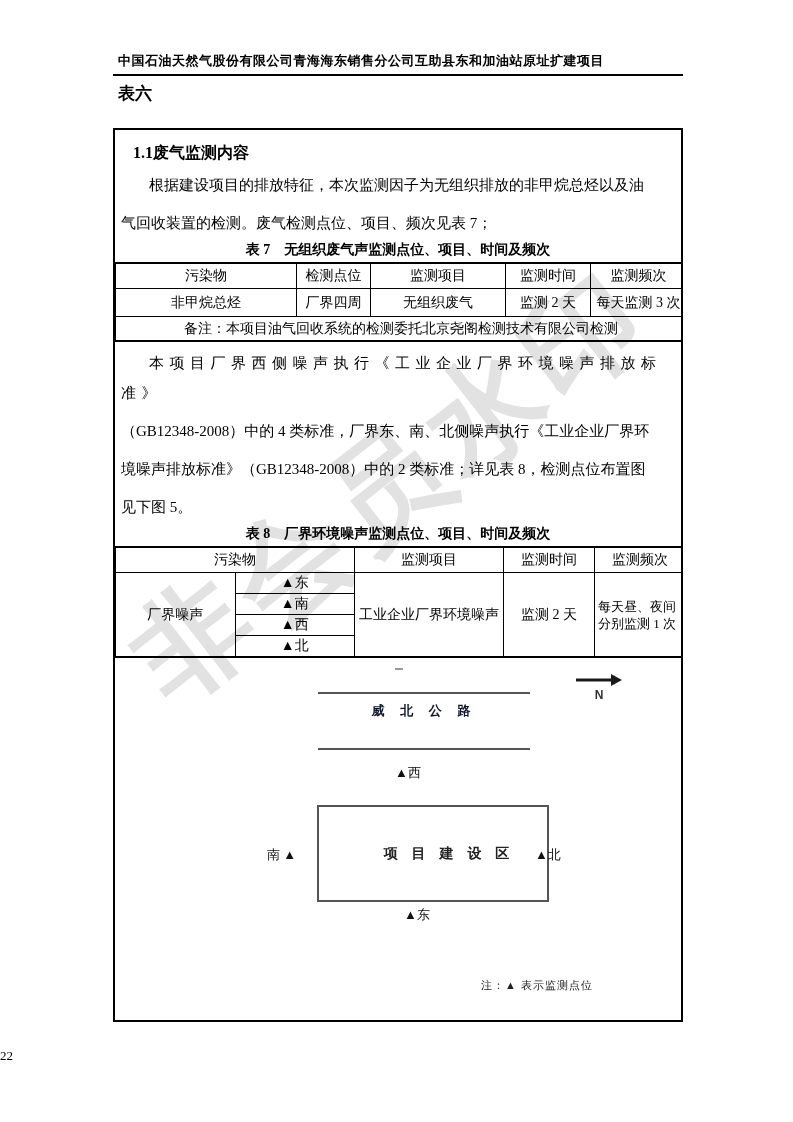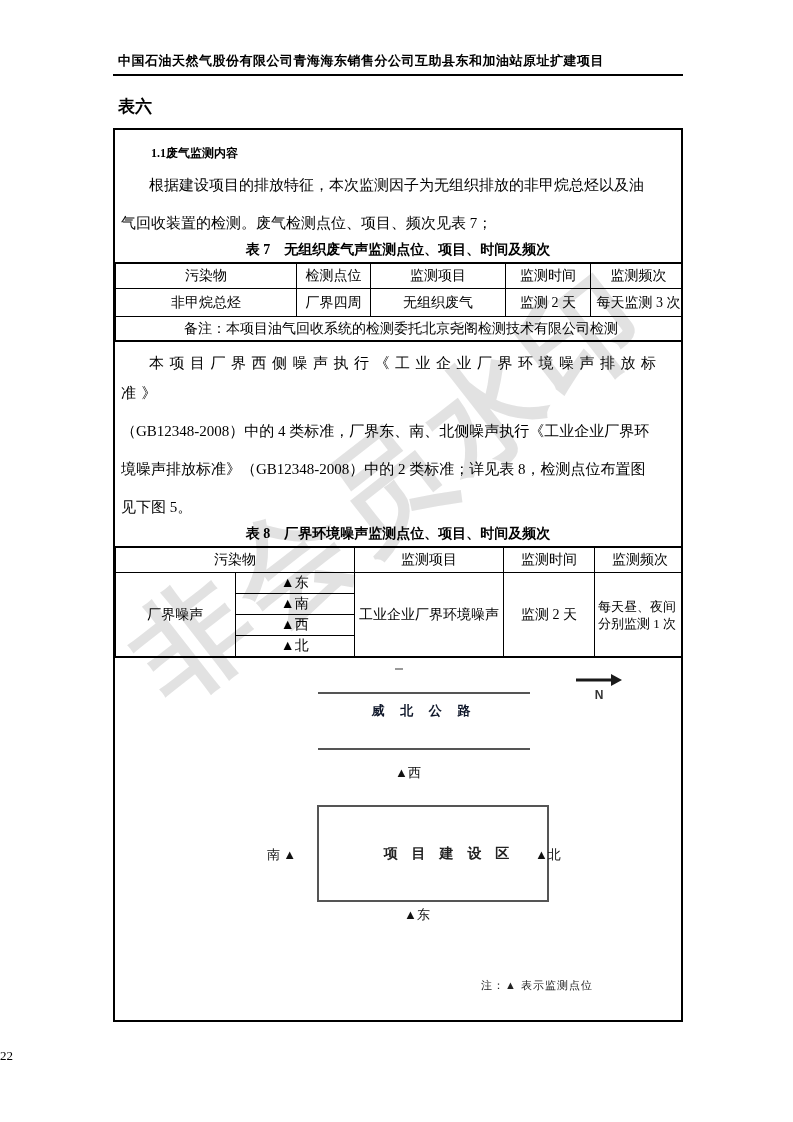--- a/index.html
+++ b/index.html
@@ -14,28 +14,28 @@
     font-size:115px; font-weight:bold; letter-spacing:8px; white-space:nowrap;
     color:rgba(185,185,185,0.42);
     transform:rotate(-38deg); transform-origin:0 50%;
     pointer-events:none;
   }
   .layer { position:relative; z-index:1; }
 
   .doc-header { position:absolute; top:52px; left:0; width:722px; text-align:center;
     font-size:13px; font-weight:bold; letter-spacing:0.5px; }
   .header-rule { position:absolute; top:74px; left:113px; width:570px; border-top:2px solid #000; }
-  .form-label { position:absolute; top:95px; left:118px; font-size:17px; font-weight:bold; }
+  .form-label { position:absolute; top:82px; left:118px; font-size:17px; font-weight:bold; }
 
   .content-box {
     position:absolute; top:128px; left:113px; width:570px; height:894px;
     border:2px solid #000; box-sizing:border-box; overflow:hidden; background:transparent;
   }
   .section-title { margin:8px 0 0 6px; font-size:16px; font-weight:bold; line-height:22px; }
-  .sub-heading  { margin:12px 0 0 36px; font-size:12px; font-weight:bold; line-height:22px; }
+  .sub-heading  { margin:12px 0 0 18px; font-size:16px; font-weight:bold; line-height:22px; }
   .para-line { margin:8px 5px 0 6px; font-size:15px; line-height:30px; }
   .para-first { margin-top:6px; text-indent:28px; }
   .spread { letter-spacing:5.5px; }
 
   .tbl-caption { margin-top:2px; text-align:center; font-size:14px; font-weight:bold; line-height:20px; }
 
   table.tbl { border-collapse:collapse; table-layout:fixed; width:566px; margin-top:2px;
     border-top:2px solid #000; border-bottom:2px solid #000; }
   table.tbl th, table.tbl td { border:1px solid #000; font-size:14px; font-weight:normal;
     text-align:center; padding:0; overflow:hidden; background:transparent; }

